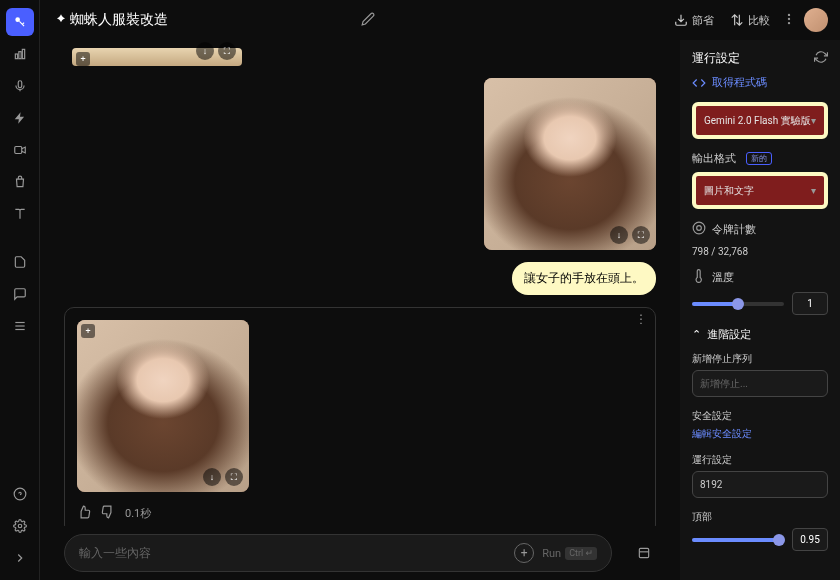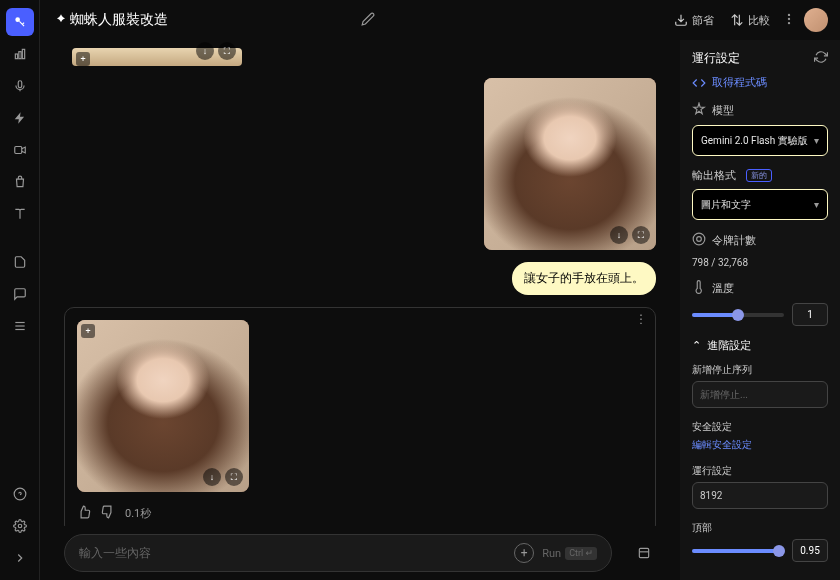--- a/index.html
+++ b/index.html
@@ -41,21 +41,21 @@
 .run-btn{color:#666;font-size:11px;display:flex;gap:4px}
 .kbd{background:#333;padding:1px 4px;border-radius:3px;font-size:9px}
 .ext-btn{width:24px;height:24px;display:flex;align-items:center;justify-content:center;color:#999;cursor:pointer}
 .panel{width:160px;background:#131313;padding:10px 12px;overflow-y:auto;font-size:11px}
 .panel-hdr{display:flex;align-items:center;justify-content:space-between;color:#fff;font-size:12px;margin-bottom:8px}
 .refresh{color:#999;cursor:pointer}
 .link-row{display:flex;align-items:center;gap:6px;color:#6b8cff;margin-bottom:12px;cursor:pointer}
 .section{margin-bottom:12px}
 .sec-label{display:flex;align-items:center;gap:6px;color:#ccc;margin-bottom:6px;font-size:11px}
 .sec-label .icon{color:#999;width:14px}
-.dropdown{background:#000000;border:1px solid #fef9c3;border-radius:6px;padding:8px;display:flex;align-items:center;justify-content:space-between;cursor:pointer;font-size:10px;line-height:1.3}
+.dropdown{background:#7f1d1d;border:4px solid #fef9c3;border-radius:6px;padding:8px;display:flex;align-items:center;justify-content:space-between;cursor:pointer;font-size:10px;line-height:1.3}
 .dropdown-text{flex:1}
 .chev{color:#999}
 .badge{border:1px solid #4a5fff;color:#8b97e8;padding:0 4px;border-radius:3px;font-size:8px;margin-left:4px}
 .token-text{color:#ccc;font-size:10px;margin-top:8px}
 .slider-row{display:flex;align-items:center;gap:8px}
 .slider{flex:1;position:relative;height:4px;background:#333;border-radius:2px}
 .slider-fill{position:absolute;height:100%;background:#6b8cff;border-radius:2px}
 .slider-thumb{position:absolute;width:12px;height:12px;background:#8b97e8;border-radius:50%;top:50%;transform:translate(-50%,-50%)}
 .num-box{width:36px;background:#1a1a1a;border:1px solid #444;border-radius:4px;padding:5px;text-align:center;font-size:10px;color:#fff}
 .collapse-hdr{display:flex;align-items:center;gap:6px;color:#fff;margin-bottom:10px;cursor:pointer;font-size:11px}
@@ -255,26 +255,20 @@
         </div>
         <div class="link-row">
           <svg viewBox="0 0 24 24" fill="none" stroke="currentColor" stroke-width="2">
               <polyline points="16 18 22 12 16 6"></polyline>
               <polyline points="8 6 2 12 8 18"></polyline>
             </svg>
           <span>取得程式碼</span>
         </div>
 
         <div class="section">
-          <div class="sec-label">
-              <span class="icon"><svg viewBox="0 0 24 24" fill="none" stroke="currentColor" stroke-width="2">
-                  <path d="M12 2l2 7h7l-5.5 4 2 7L12 16l-5.5 4 2-7L3 9h7z"></path>
-                </svg></span>
-              <span>模型</span>
-            </div>
           <div class="dropdown">
               <span class="dropdown-text">Gemini 2.0 Flash 實驗版</span>
               <span class="chev">▾</span>
             </div>
         </div>
 
         <div class="section">
           <div class="sec-label">
               <span>輸出格式</span>
               <span class="badge">新的</span>

